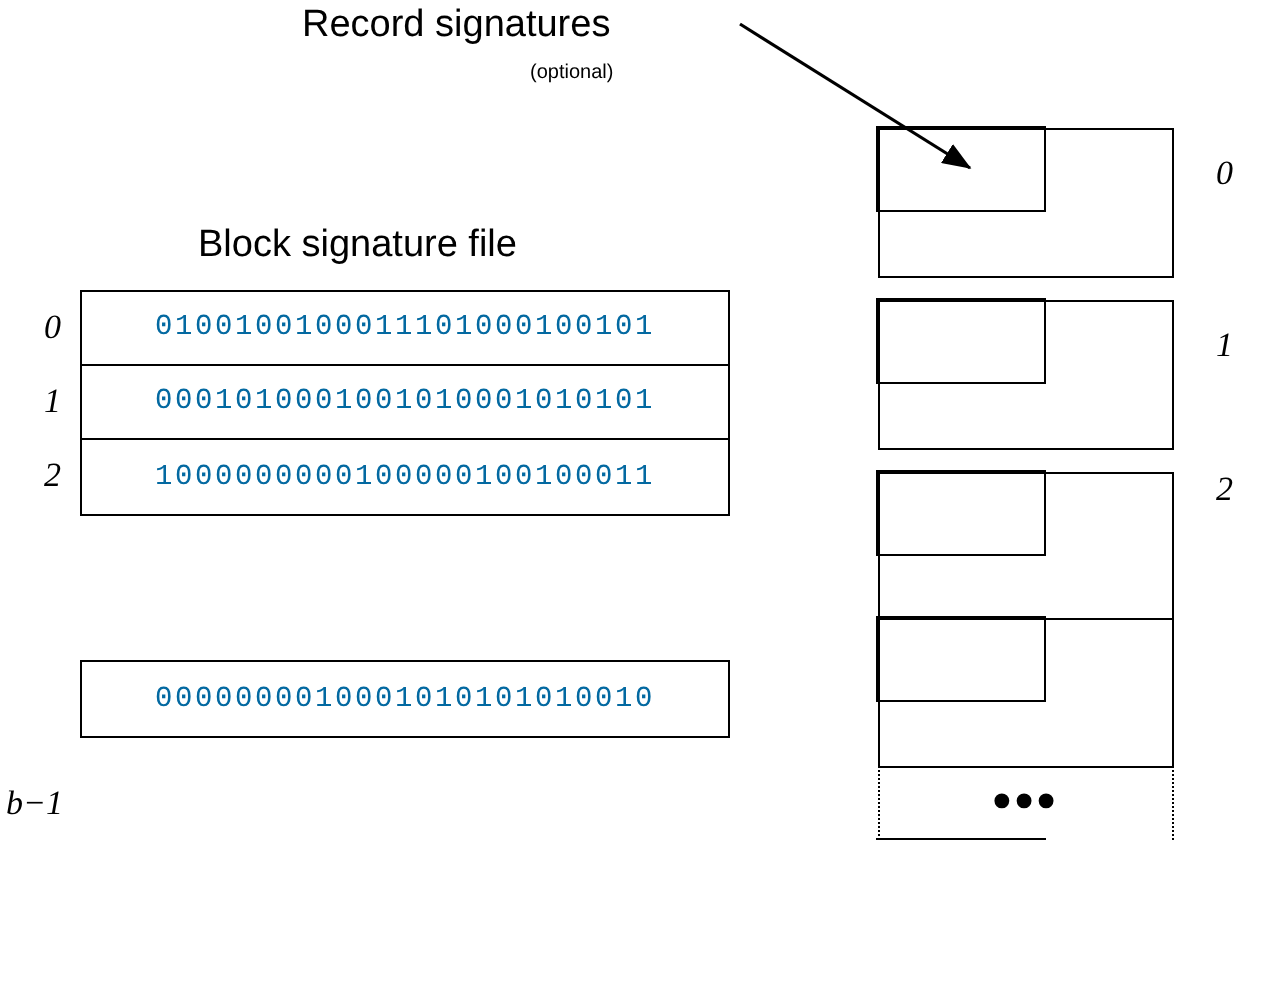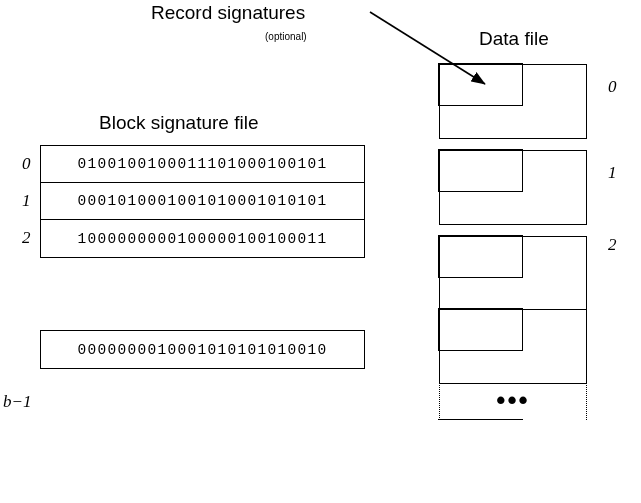--- a/index.html
+++ b/index.html
@@ -68,21 +68,21 @@
     align-items: center;
     justify-content: center;
     background: #fff;
   }
   .bsf-group .bsf-row:last-child { border-bottom: none; }
 
   .bits {
     font-family: "Liberation Mono", monospace;
     font-size: 14.5px;
     letter-spacing: 1.3px;
-    color: #000000;
+    color: #0369a1;
     white-space: nowrap;
   }
 
   
   #bsf-idx-0  { left: 22px; top: 154px; }
   #bsf-idx-1  { left: 22px; top: 191px; }
   #bsf-idx-2  { left: 22px; top: 228px; }
   #bsf-idx-b1 { left: 3px;  top: 392px; }
 
   
@@ -163,21 +163,20 @@
 </style>
 </head>
 <body>
 
 <div id="diagram">
 
   <div class="label title-lg" id="record-sig-title">Record signatures</div>
 
   <div class="label title-sm" id="record-sig-optional">(optional)</div>
 
-  <div class="label title-lg" id="data-file-title">Data file</div>
 
   <div class="label title-lg" id="block-sig-title">Block signature file</div>
 
   <div class="bsf-group" id="bsf-group-top">
     <div class="bsf-row">
       <span class="bits">0100100100011101000100101</span>
     </div>
     <div class="bsf-row">
       <span class="bits">0001010001001010001010101</span>
     </div>

